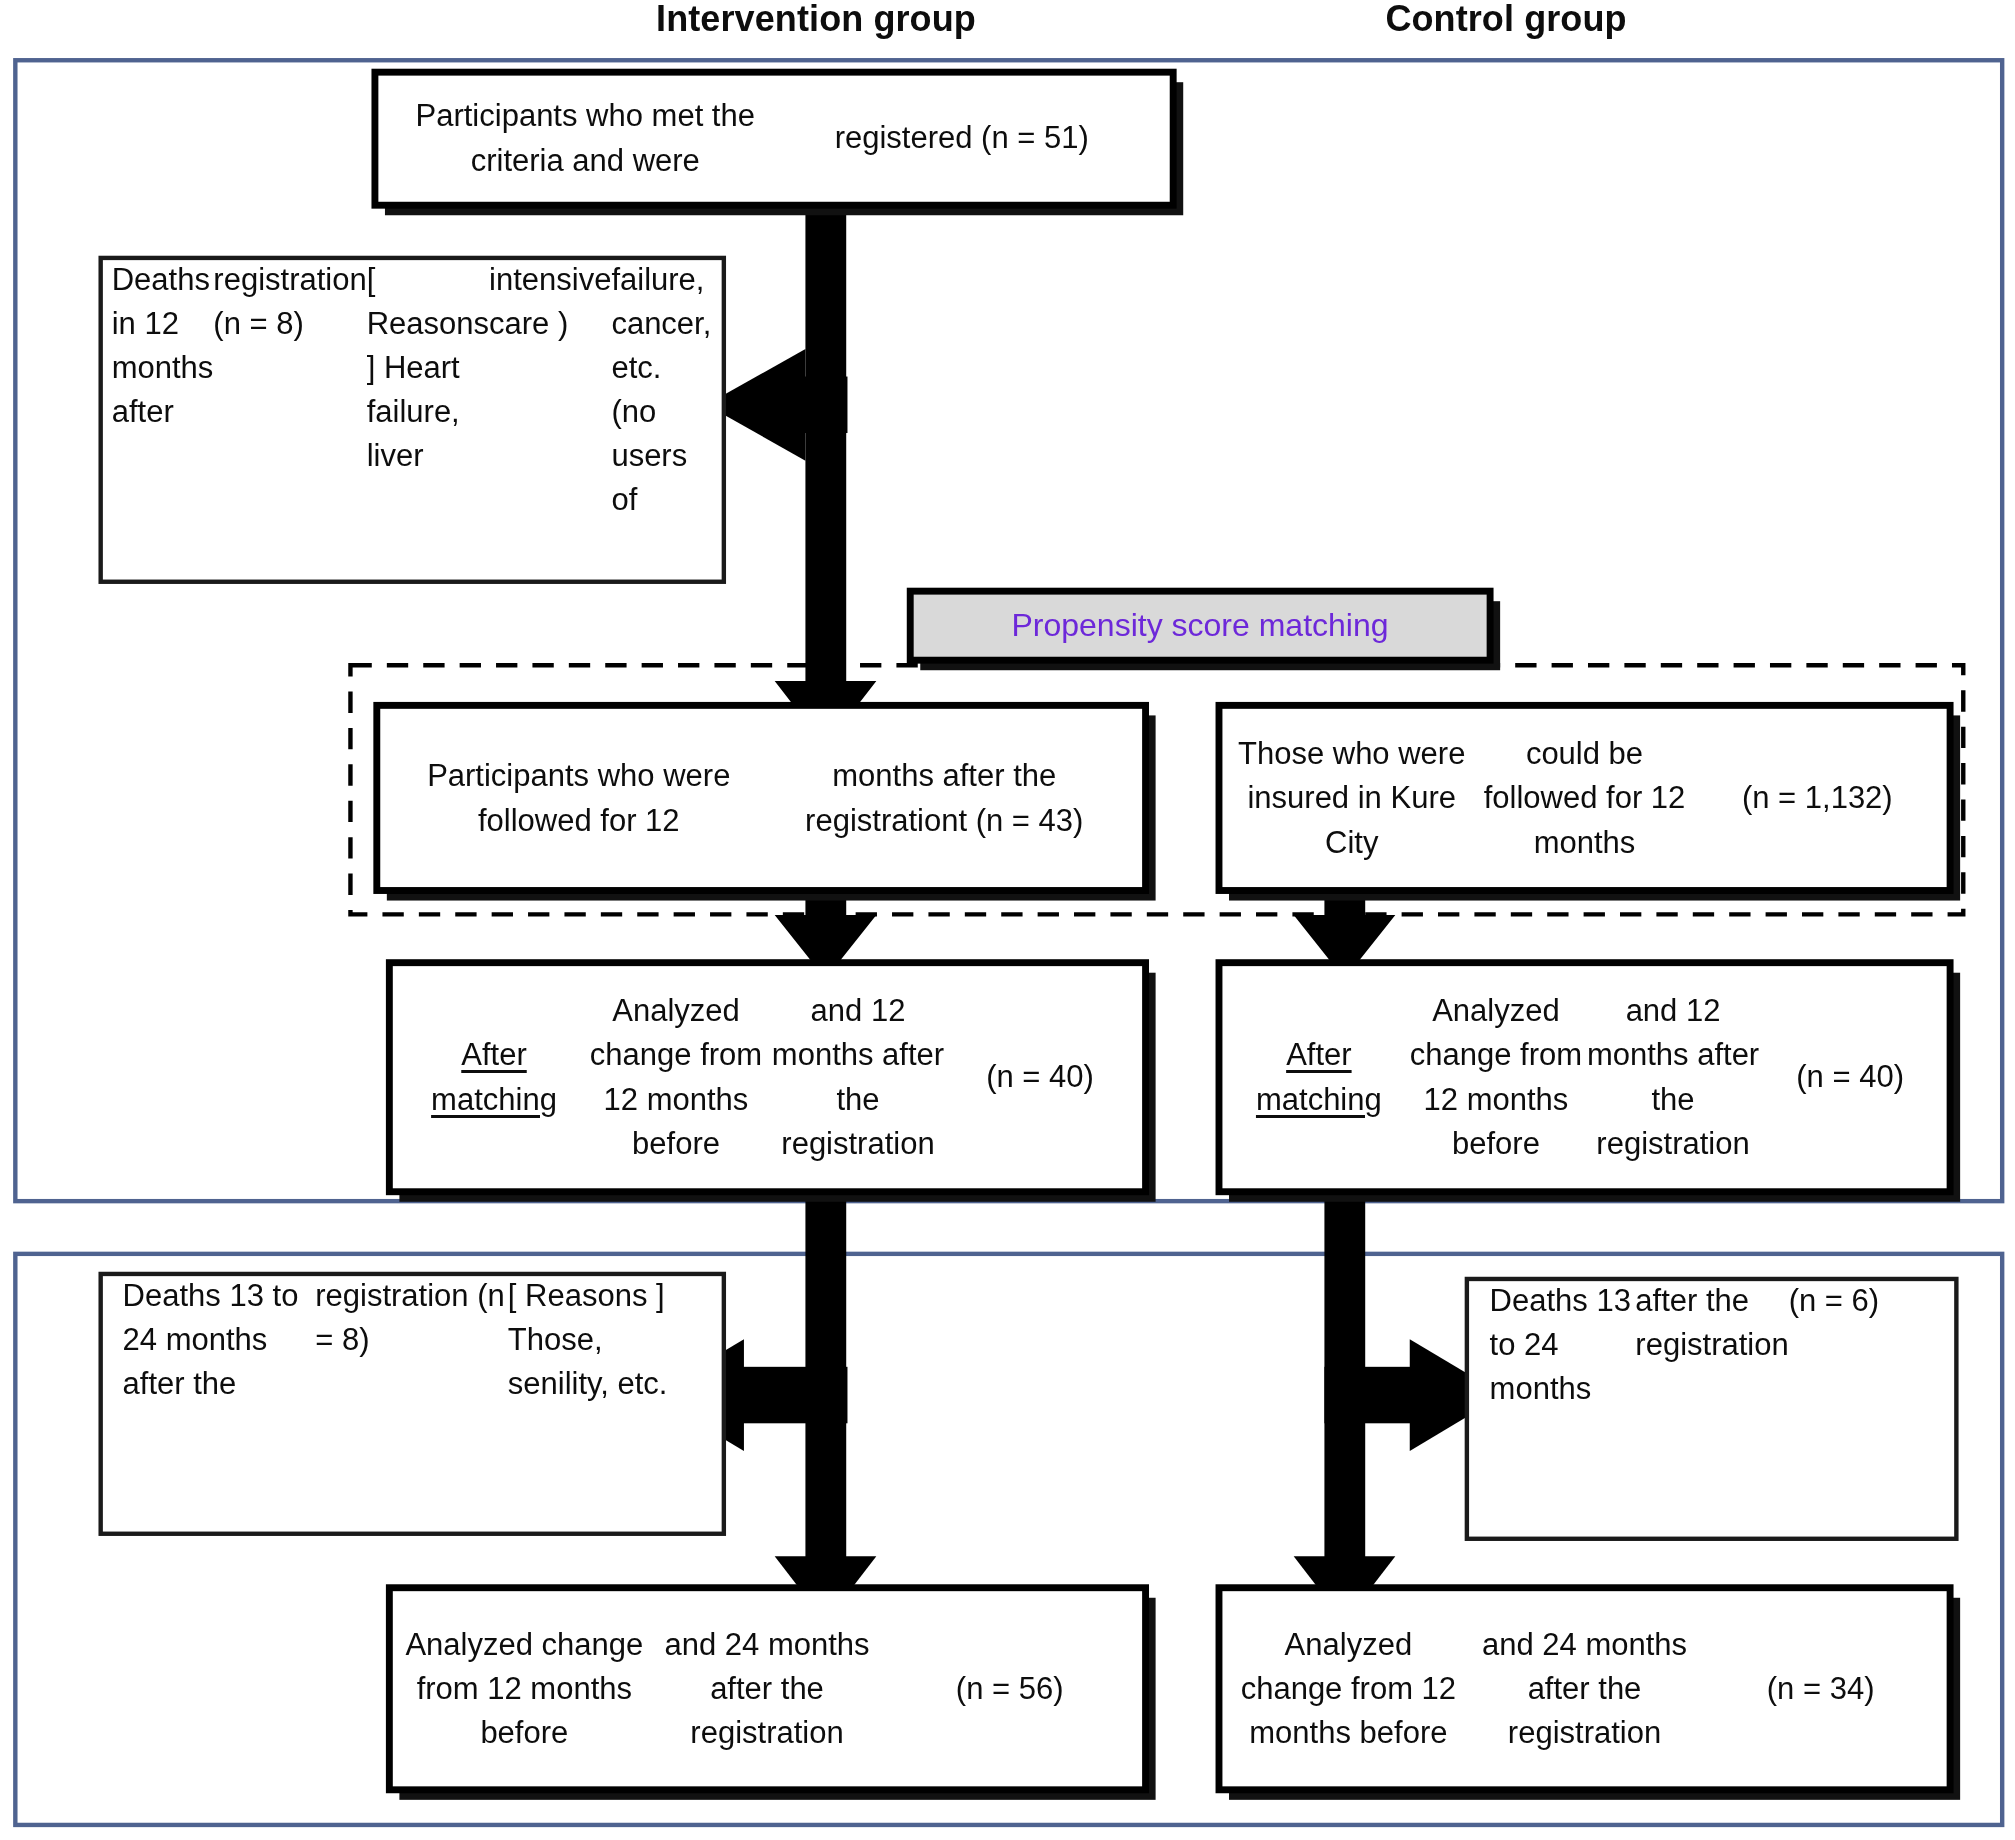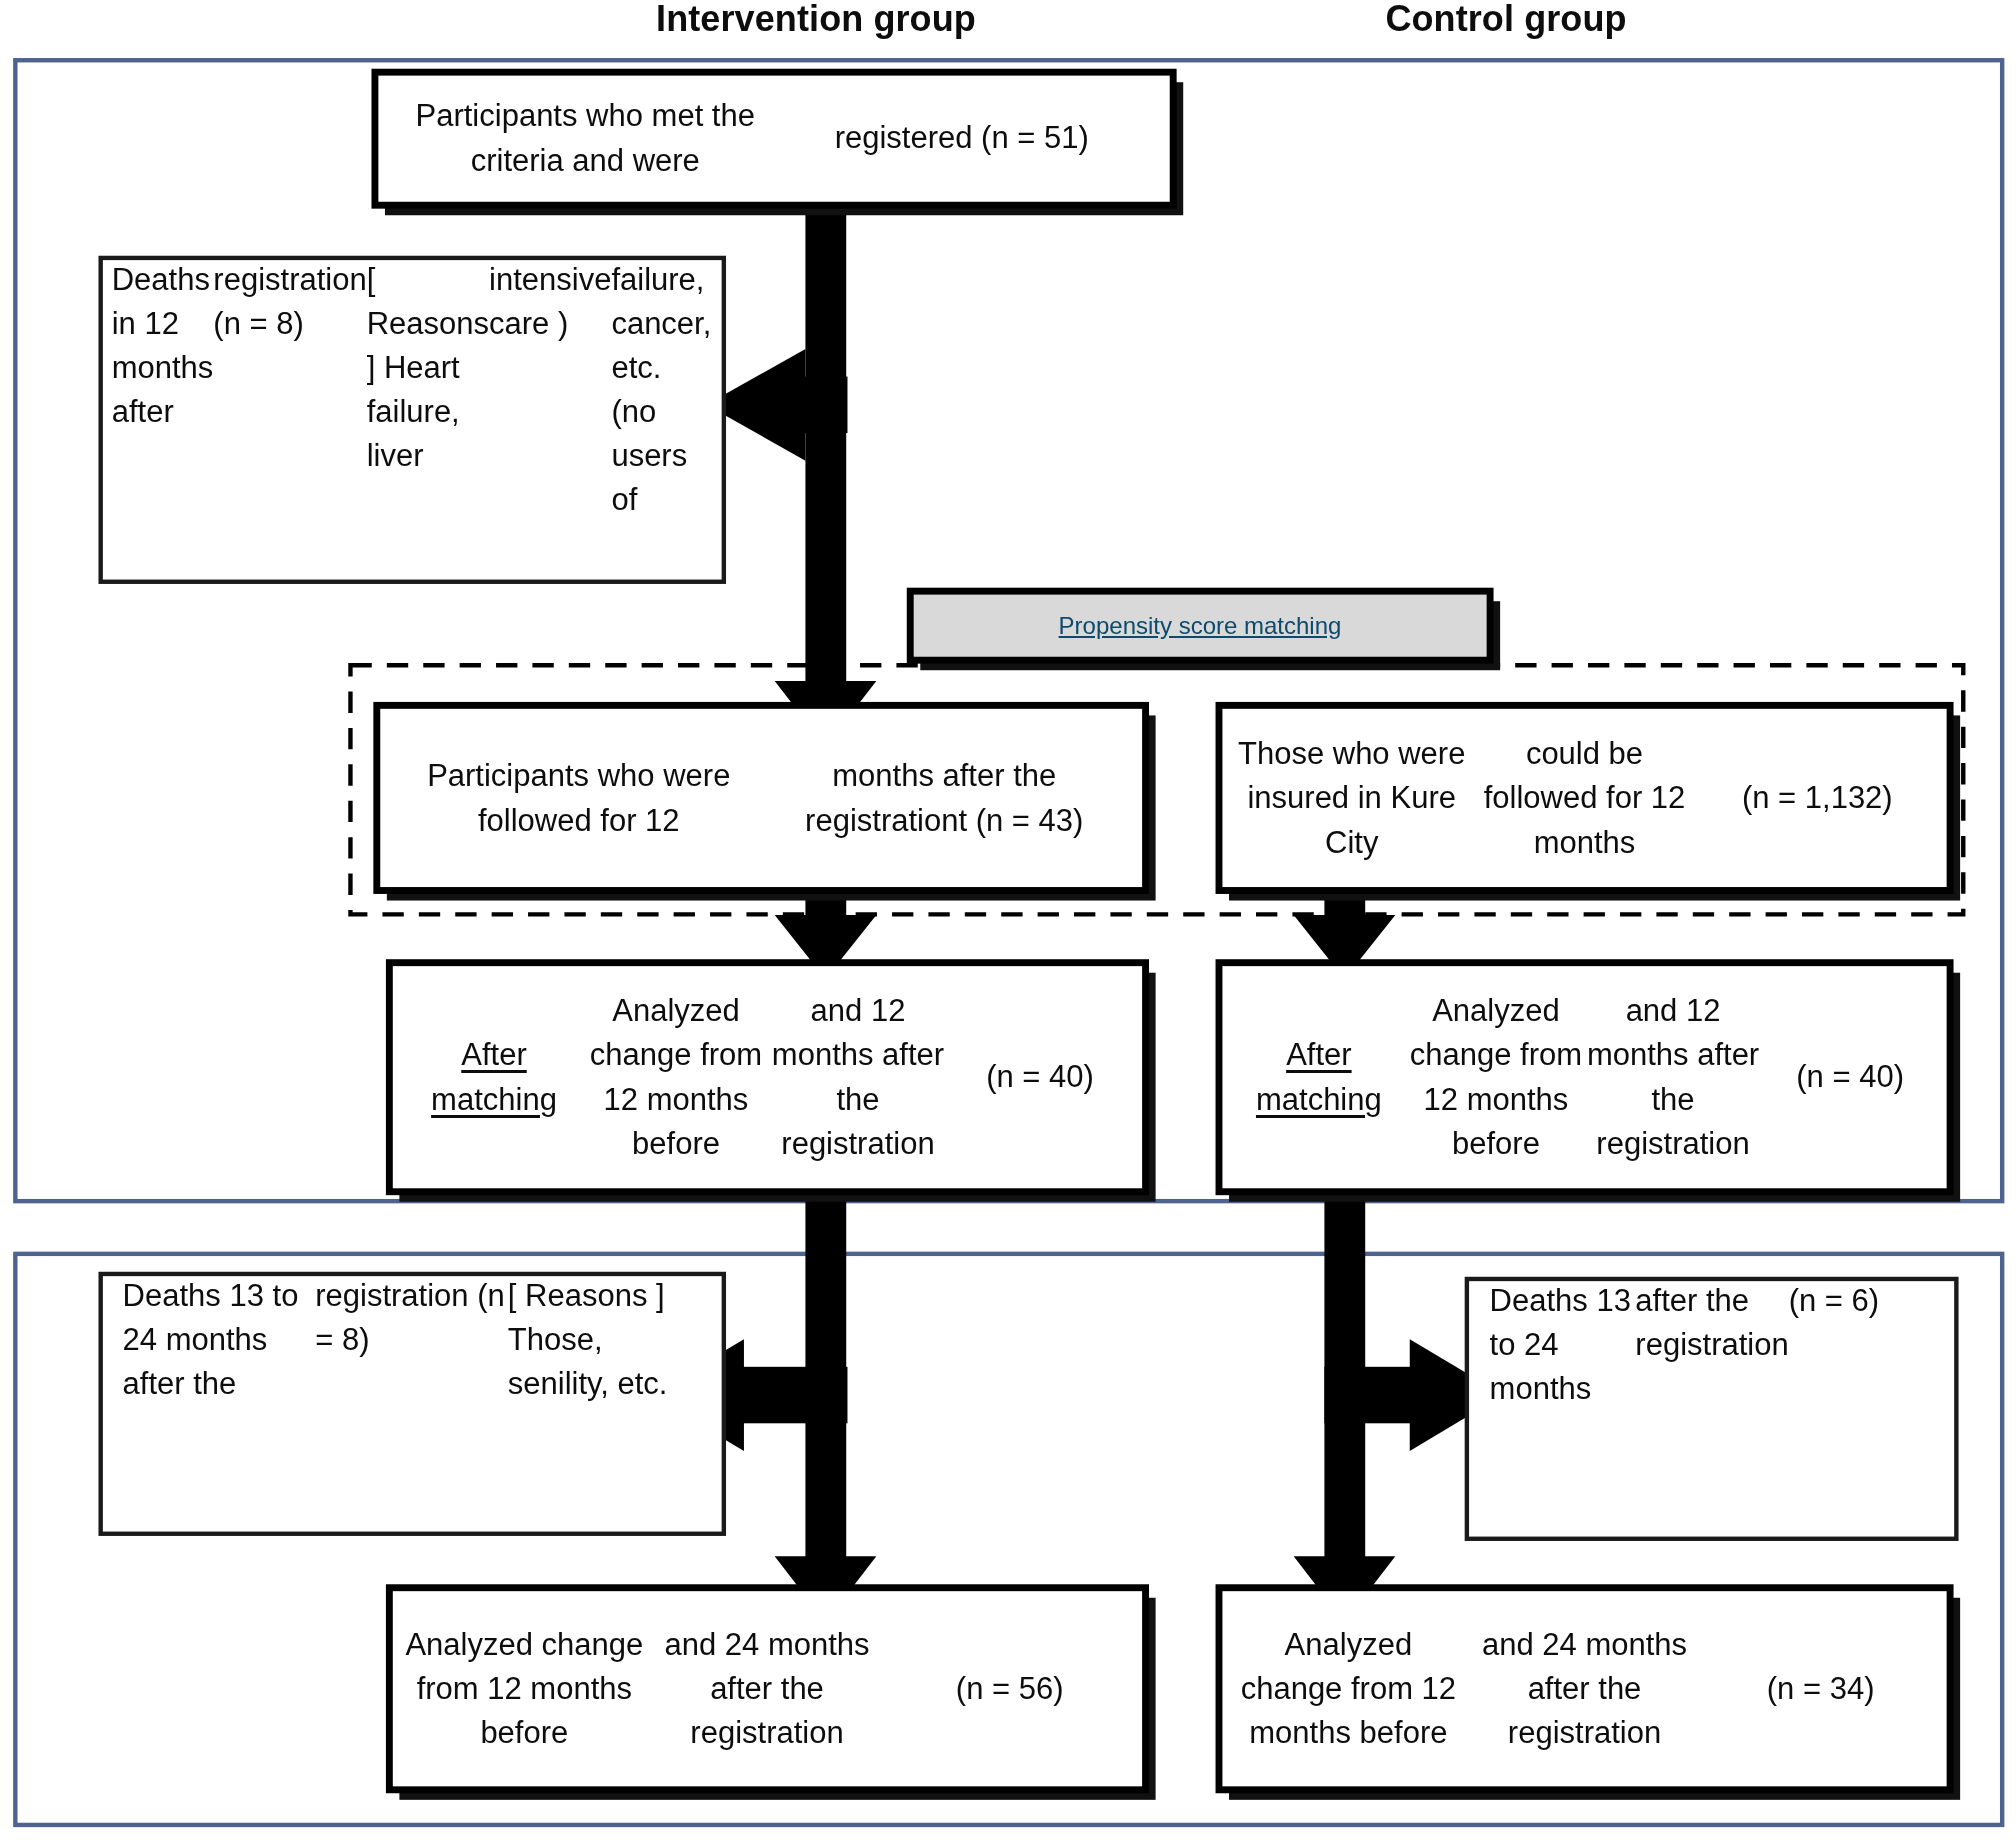--- a/index.html
+++ b/index.html
@@ -49,24 +49,23 @@
   }
   .node-text.centered { text-align: center; align-items: center; }
   .node-text.lefted   { text-align: left;   align-items: flex-start; }
   .node-text .ln { display: block; width: 100%; }
   .underlined { text-decoration: underline; text-underline-offset: 5px; text-decoration-thickness: 2.5px; }
   .psm-label {
     position: absolute;
     display: flex;
     align-items: center;
     justify-content: center;
-    font-size: 24px;
-    color: #0c4a6e;
+    font-size: 32px;
+    color: #6d28d9;
     box-sizing: border-box;
-    text-decoration: underline;
   }
 </style>
 </head>
 <body>
 
 <div id="flow-root">
 
   <svg id="flow-svg" viewBox="0 0 3210 2932" xmlns="http://www.w3.org/2000/svg">
 
     <rect x="24" y="96" width="3166" height="1818" fill="#ffffff" stroke="#4f6390" stroke-width="7"></rect>

